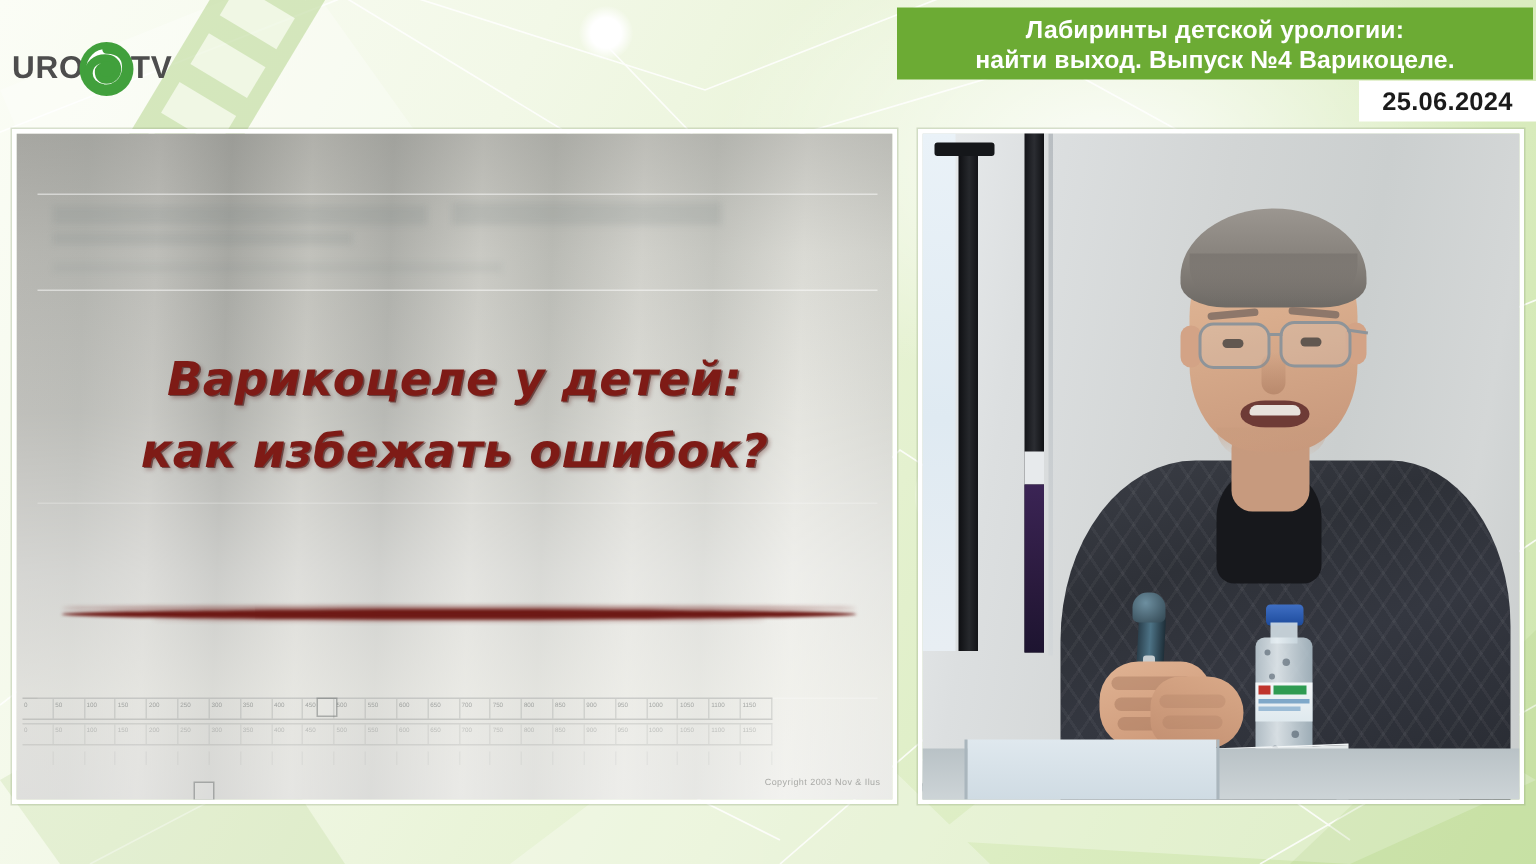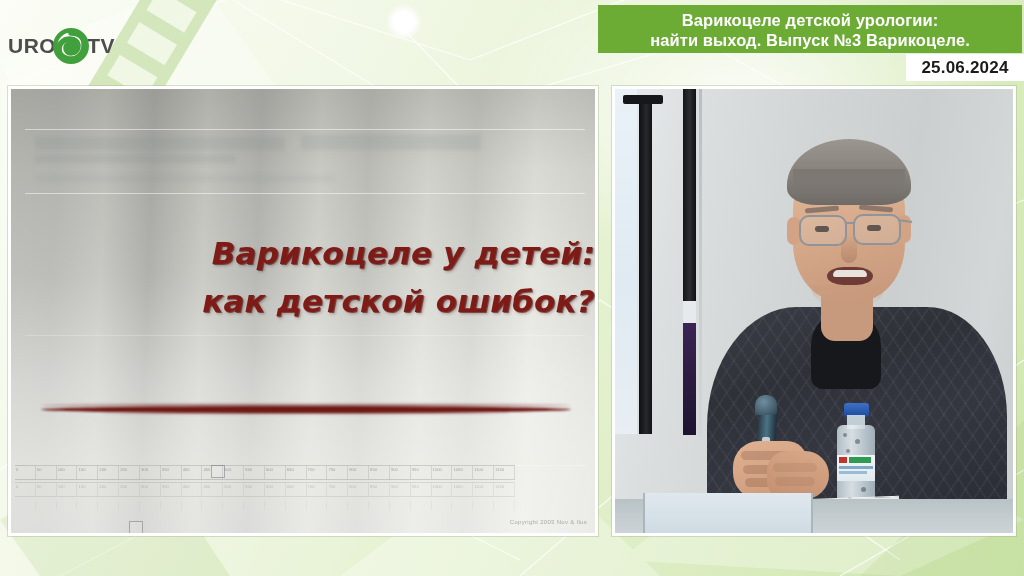--- a/index.html
+++ b/index.html
@@ -117,21 +117,20 @@
   }
   #slide-title div {
     font-family:"DejaVu Sans", sans-serif;
     font-weight:bold; font-style:italic;
     font-size:31px; line-height:48px;
     color:#7e1b16;
     letter-spacing:.2px;
     text-shadow:
       1px 1px 0 rgba(60,10,8,.55),
       2px 2px 3px rgba(90,30,25,.35);
-    text-align: right;
   }
 
   #slide-underline {
     position:absolute; left:30px; top:313px; width:530px; height:14px;
   }
   #slide-underline .sw {
     position:absolute; left:0; right:0;
     background:#6e1a16;
     border-radius:50%;
   }
@@ -378,43 +377,43 @@
       <circle cx="20" cy="20" r="18" fill="#41a03c"></circle>
       <circle cx="20" cy="20" r="13.5" fill="#ffffff"></circle>
       <path d="M20 7 C30 7 34 13 33 21 C32 29 25 34 18 33 C12 32 8 28 8 23 C8 17 13 13 19 13 C24 13 27 16 27 20 C27 24 24 27 20 27 C17 27 15 25 15 22 C15 20 16 19 18 19" fill="none" stroke="#41a03c" stroke-width="5.6" stroke-linecap="round"></path>
       <circle cx="20" cy="20" r="5.4" fill="#41a03c"></circle>
     </svg>
   </span>
   <span class="txt">TV</span>
 </div>
 
 <div id="title-bar">
-  <div class="line">Варикоцеле детской урологии:</div>
-  <div class="line">найти выход. Выпуск №3 Варикоцеле.</div>
+  <div class="line">Лабиринты детской урологии:</div>
+  <div class="line">найти выход. Выпуск №4 Варикоцеле.</div>
 </div>
 <div id="date-badge">
   <span>25.06.2024</span>
 </div>
 
 <div class="panel" id="slide-panel">
   <div id="slide-bg"></div>
   <div id="slide-bg-v"></div>
 
   <div class="ghost-row" style="left:24px;  top:48px; width:250px; height:13px;"></div>
   <div class="ghost-row" style="left:290px; top:46px; width:180px; height:15px;"></div>
   <div class="ghost-row" style="left:24px;  top:66px; width:200px; height:8px;"></div>
   <div class="ghost-row" style="left:24px;  top:86px; width:300px; height:7px; opacity:.6;"></div>
   <div class="ghost-line" style="left:14px; top:40px; width:560px;"></div>
   <div class="ghost-line" style="left:14px; top:104px; width:560px;"></div>
   <div class="ghost-line" style="left:14px; top:246px; width:560px; opacity:.45;"></div>
   <div class="ghost-line" style="left:14px; top:376px; width:560px; opacity:.5;"></div>
 
   <div id="slide-title">
     <div>Варикоцеле у детей:</div>
-    <div>как детской ошибок?</div>
+    <div>как избежать ошибок?</div>
   </div>
 
   <div id="slide-underline">
     <div class="sw" style="top:4px; height:7px; filter:blur(1.1px);"></div>
     <div class="sw" style="top:2px; height:3px; opacity:.55; filter:blur(1.4px);"></div>
     <div class="sw" style="top:9px; height:3px; opacity:.45; filter:blur(1.6px); left:60px; right:60px;"></div>
   </div>
 
   <div class="sq-mark" style="left:200px; top:376px;"></div>
   <div class="sq-mark" style="left:118px; top:432px;"></div>

